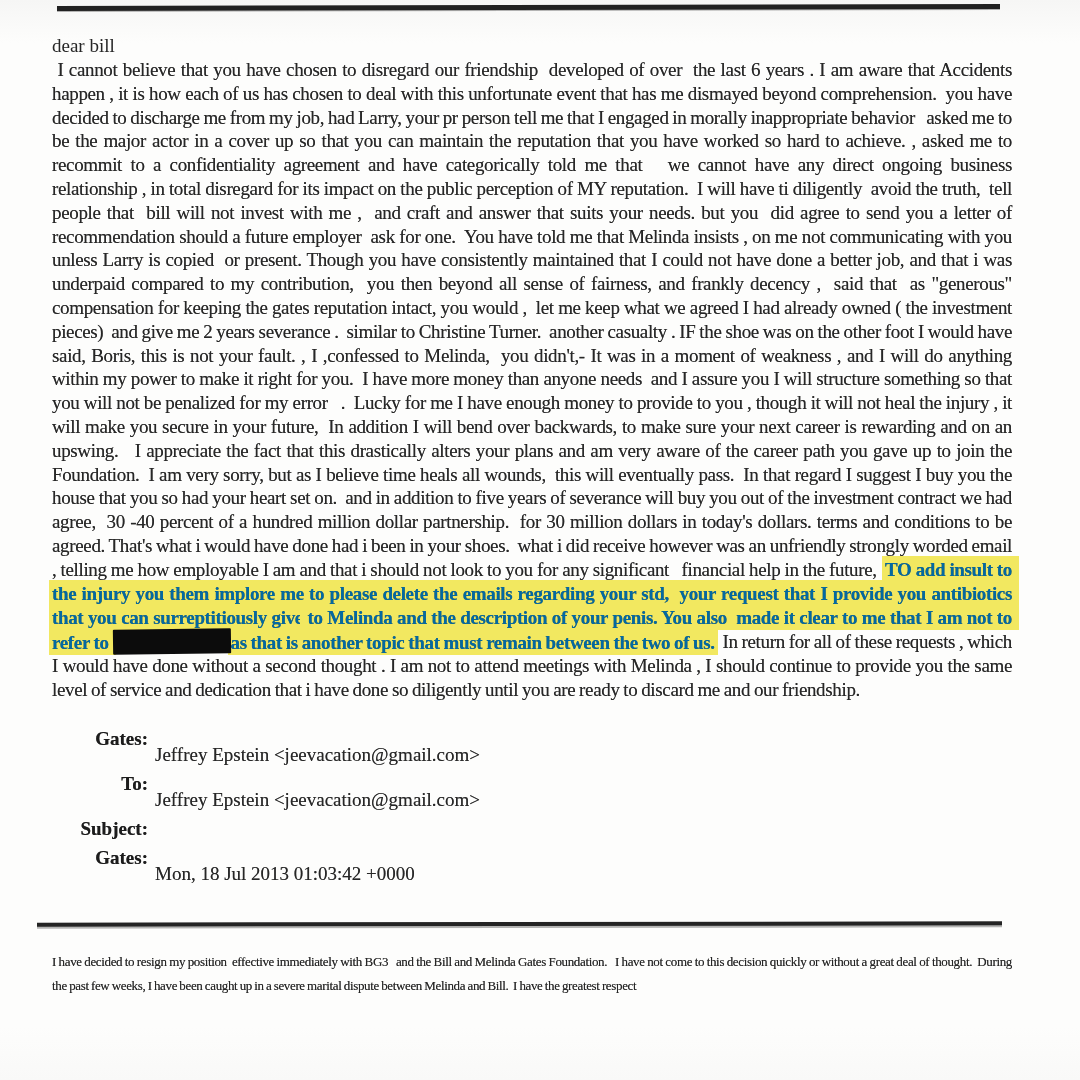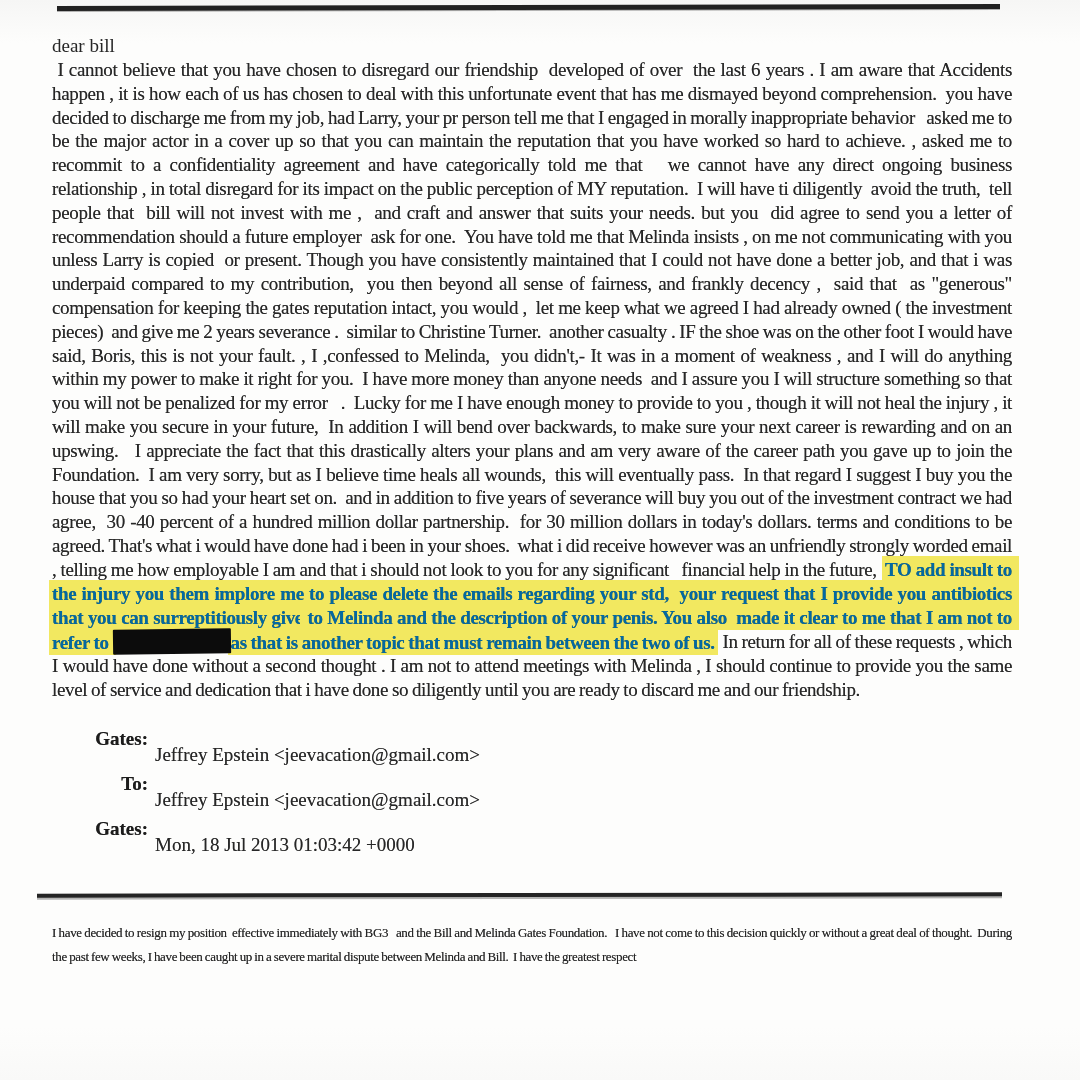--- a/index.html
+++ b/index.html
@@ -123,20 +123,24 @@
     <div class="email-header">
       <div class="hdr-row">
         <span class="hdr-label">Gates:</span>
         <span class="hdr-value">Jeffrey Epstein &lt;jeevacation@gmail.com&gt;</span>
       </div>
       <div class="hdr-row">
         <span class="hdr-label">To:</span>
         <span class="hdr-value">Jeffrey Epstein &lt;jeevacation@gmail.com&gt;</span>
       </div>
       <div class="hdr-row">
+        <span class="hdr-label">Subject:</span>
+        <span class="hdr-value"></span>
+      </div>
+      <div class="hdr-row">
         <span class="hdr-label">Gates:</span>
         <span class="hdr-value">Mon, 18 Jul 2013 01:03:42 +0000</span>
       </div>
     </div>
 
     <div class="divider"></div>
 
     <p class="footer-paragraph">I have decided to resign my position  effective immediately with BG3   and the Bill and Melinda Gates Foundation.   I have not come to this decision quickly or without a great deal of thought.  During the past few weeks, I have been caught up in a severe marital dispute between Melinda and Bill.  I have the greatest respect</p>
   </div>
 </div>

